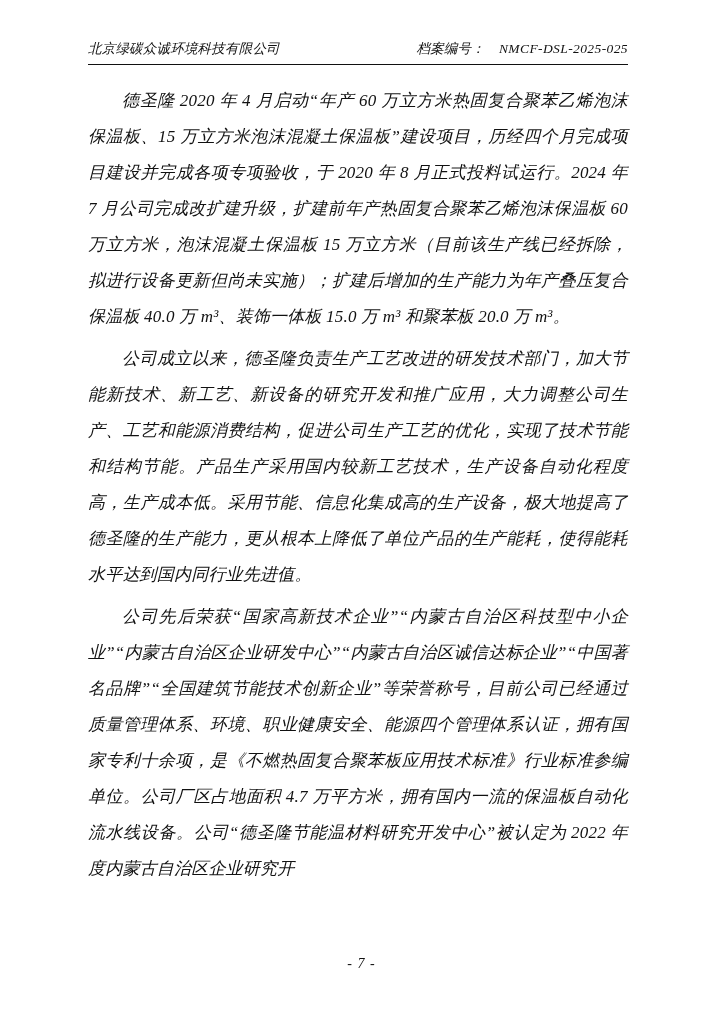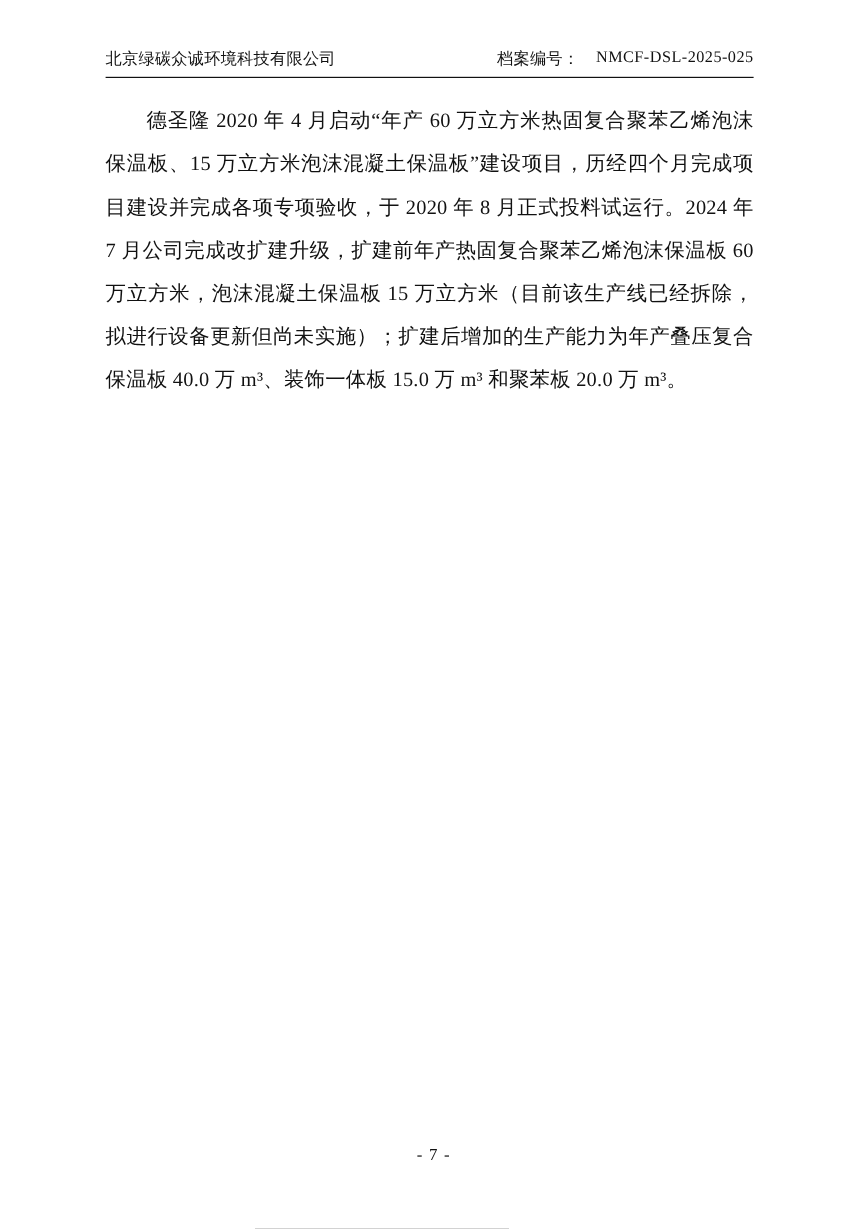--- a/index.html
+++ b/index.html
@@ -9,20 +9,21 @@
   }
   .page {
     position: relative;
     width: 723px;
     height: 1024px;
     background: #ffffff;
     margin: 0 auto;
     overflow: hidden;
     font-family: "Liberation Serif", "DejaVu Serif", serif;
     color: #111111;
+    font-style: italic;
   }
   .page-inner {
     position: absolute;
     left: 88px;
     top: 40px;
     width: 540px;
   }
   .header {
     display: flex;
     justify-content: space-between;
@@ -31,21 +32,21 @@
     padding-bottom: 6px;
     border-bottom: 1.2px solid #111111;
     letter-spacing: 0.2px;
   }
   .header-left {
     white-space: nowrap;
   }
   .header-right {
     display: flex;
     gap: 14px;
-    align-items: flex-start;
+    align-items: center;
     white-space: nowrap;
   }
   .header-code {
     font-family: "Liberation Serif", "DejaVu Serif", serif;
     letter-spacing: 0.4px;
   }
   .body-copy {
     margin-top: 18px;
   }
   .para {
@@ -76,20 +77,22 @@
     <div class="header">
       <div class="header-left">北京绿碳众诚环境科技有限公司</div>
       <div class="header-right">
         <span>档案编号：</span>
         <span class="header-code">NMCF-DSL-2025-025</span>
       </div>
     </div>
 
     <div class="body-copy">
       <p class="para">德圣隆 2020 年 4 月启动“年产 60 万立方米热固复合聚苯乙烯泡沫保温板、15 万立方米泡沫混凝土保温板”建设项目，历经四个月完成项目建设并完成各项专项验收，于 2020 年 8 月正式投料试运行。2024 年 7 月公司完成改扩建升级，扩建前年产热固复合聚苯乙烯泡沫保温板 60 万立方米，泡沫混凝土保温板 15 万立方米（目前该生产线已经拆除，拟进行设备更新但尚未实施）；扩建后增加的生产能力为年产叠压复合保温板 40.0 万 m³、装饰一体板 15.0 万 m³ 和聚苯板 20.0 万 m³。</p>
+      <p class="para">公司成立以来，德圣隆负责生产工艺改进的研发技术部门，加大节能新技术、新工艺、新设备的研究开发和推广应用，大力调整公司生产、工艺和能源消费结构，促进公司生产工艺的优化，实现了技术节能和结构节能。产品生产采用国内较新工艺技术，生产设备自动化程度高，生产成本低。采用节能、信息化集成高的生产设备，极大地提高了德圣隆的生产能力，更从根本上降低了单位产品的生产能耗，使得能耗水平达到国内同行业先进值。</p>
+      <p class="para">公司先后荣获“国家高新技术企业”“内蒙古自治区科技型中小企业”“内蒙古自治区企业研发中心”“内蒙古自治区诚信达标企业”“中国著名品牌”“全国建筑节能技术创新企业”等荣誉称号，目前公司已经通过质量管理体系、环境、职业健康安全、能源四个管理体系认证，拥有国家专利十余项，是《不燃热固复合聚苯板应用技术标准》行业标准参编单位。公司厂区占地面积 4.7 万平方米，拥有国内一流的保温板自动化流水线设备。公司“德圣隆节能温材料研究开发中心”被认定为 2022 年度内蒙古自治区企业研究开</p>
     </div>
 
   </div>
 
   <div class="footer">
     <span>- 7 -</span>
   </div>
 </div>
 
 </body></html>

